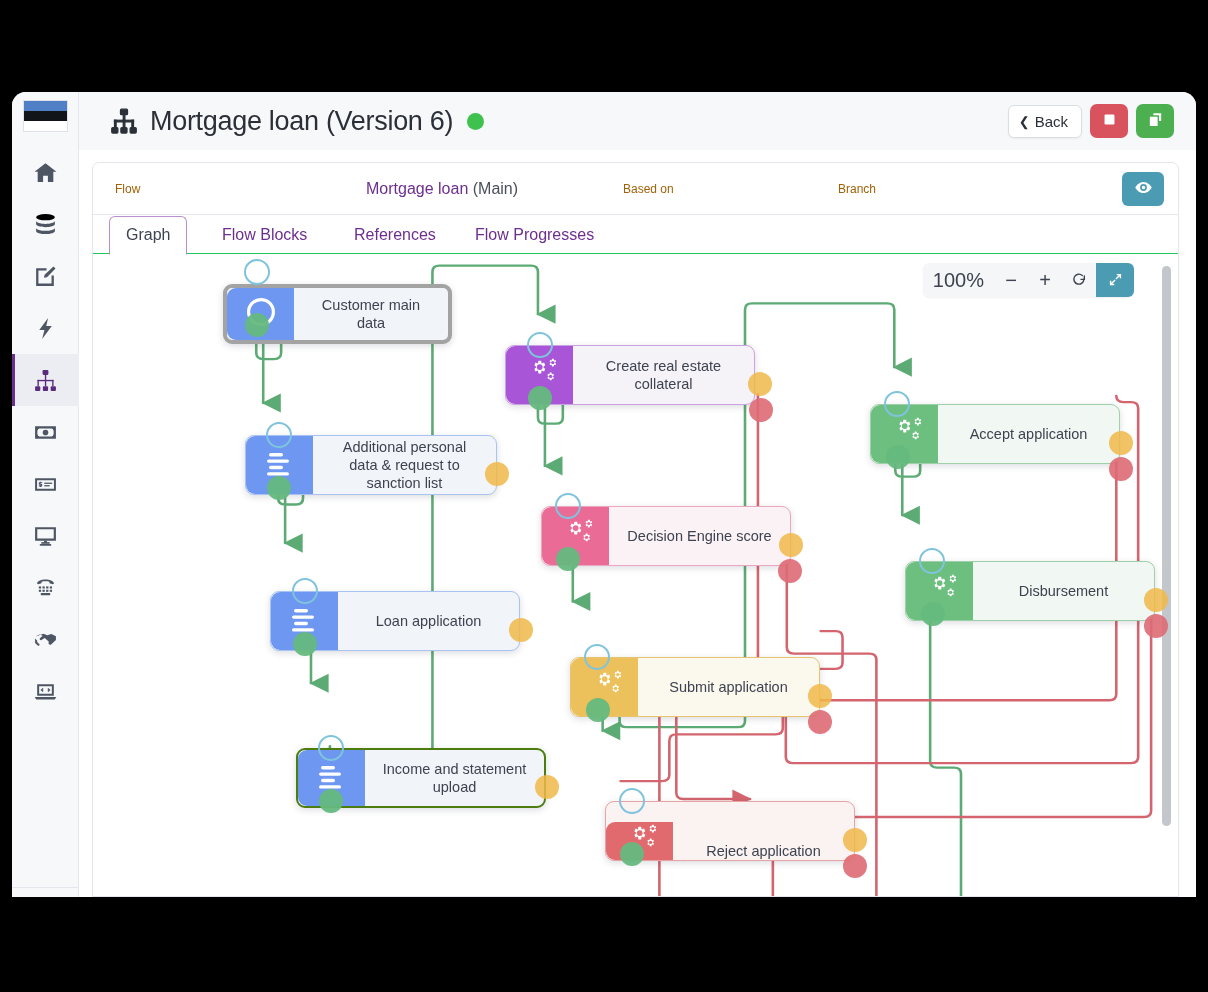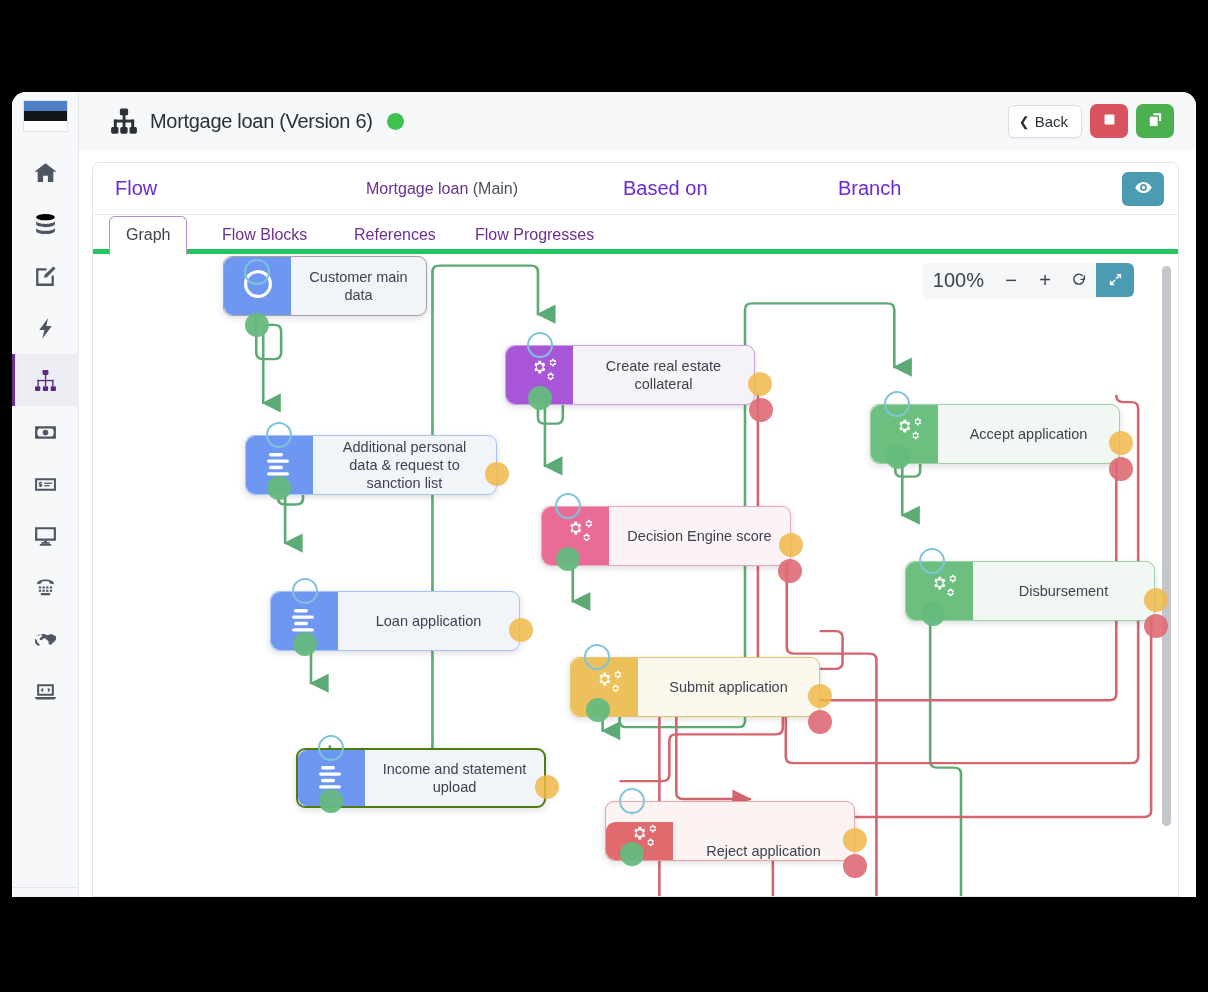--- a/index.html
+++ b/index.html
@@ -59,21 +59,21 @@
   #topbar {
     position: absolute; left: 67px; top: 0; right: 0; height: 58px;
     background: #f7f8fa;
     display: flex; align-items: center;
   }
   #title-icon { margin-left: 30px; width: 30px; height: 30px; }
   #title-icon svg { width:30px; height:30px; }
   #title-icon svg rect, #title-icon svg path { fill:#2b3038; stroke:#2b3038; }
   #page-title {
     margin-left: 11px;
-    font-size: 20px; color: #2b3038; font-weight: 400;
+    font-size: 27px; color: #2b3038; font-weight: 400;
     letter-spacing: -0.3px; white-space: nowrap;
   }
   #status-dot {
     margin-left: 14px; width: 17px; height: 17px; border-radius: 50%;
     background: #3fc14e;
   }
   #topbar-actions { margin-left:auto; margin-right: 22px; display:flex; align-items:center; gap: 8px; }
   #back-button {
     display:flex; align-items:center; gap:5px;
     background:#fff; border:1px solid #d9dde4; border-radius:6px;
@@ -93,37 +93,37 @@
     position: absolute; left: 80px; top: 70px; right: 17px; bottom: 0;
     background: #fff; border: 1px solid #e3e6ec;
     border-radius: 7px 7px 0 0;
     overflow: hidden;
   }
   #flow-row {
     position:absolute; left:0; top:0; right:0; height:52px;
     border-bottom: 1px solid #e6e8ee;
     display:flex; align-items:center;
   }
-  .flow-lbl { font-size:20px; color:#6d28d9; }
+  .flow-lbl { font-size:12px; color:#a16207; }
   .flow-val { font-size:16px; color:#6d2f8f;margin-left:38px; }
   .flow-val .muted { color:#4a4f59; }
   #flow-row .c1 { position:absolute; left:22px; }
   #flow-row .c2 { position:absolute; left:235px; }
   #flow-row .c3 { position:absolute; left:530px; }
   #flow-row .c4 { position:absolute; left:745px; }
   #eye-btn {
     position:absolute; right: 14px; top: 9px;
     width: 42px; height: 34px; border-radius:6px; background:#4b9cb3;
     display:flex; align-items:center; justify-content:center; cursor:pointer;
   }
   #eye-btn svg { width:19px; height:19px; fill:#fff; }
 
   #tabs-row {
     position:absolute; left:0; top:52px; right:0; height: 39px;
-    border-bottom: 5px solid #22c55e;
+    border-bottom: 1px solid #22c55e;
   }
   .tab {
     position:absolute; top:2px;
     font-size:16px; color:#6d2f8f; cursor:pointer;
     padding: 9px 16px 10px 16px;
     white-space: nowrap;
   }
   .tab.active {
     color:#3d4350;
     background:#fff;
@@ -450,21 +450,21 @@
           <path d="M727,468 L727,494 Q727,501 720,501 L703,501 Q696,501 696,508 L696,560 Q696,567 703,567 L1043,567 Q1050,567 1050,560 L1050,172 Q1050,165 1043,165 L1035,165 Q1028,165 1028,158" stroke="#d4656f"></path>
 
           <path d="M1028,218 L1028,490 Q1028,497 1021,497 L700,497 Q693,497 693,504 L693,528 Q693,535 686,535 L586,535 Q579,535 579,542 L579,580 Q579,587 572,587 L530,587" stroke="#d4656f"></path>
 
           <path d="M1063,375 L1063,620 Q1063,627 1056,627 L690,627 Q683,627 683,634 L683,715" stroke="#d4656f"></path>
 
           <path d="M731,420 L746,420 Q753,420 753,427 L753,455 Q753,462 746,462 L593,462 Q586,462 586,469 L586,600 Q586,607 593,607 L660,607" stroke="#d4656f" marker-end="url(#arl)"></path>
         </g>
       </svg>
 
-      <div class="node" style="left:130px; top:2px; width:204px; background:#f1f4f8; border:1px solid #a3a3a3;">
+      <div class="node" style="left:130px; top:30px; width:229px; background:#f1f4f8; border:4px solid #a3a3a3;">
         <div class="nhead" style="background:#6d97f0">
           <span>
             <svg viewBox="0 0 44 34">
                 <circle cx="22" cy="17" r="12.4" fill="none" stroke="#fff" stroke-width="3.2"></circle>
               </svg>
           </span>
         </div>
         <div class="nbody">Customer main data</div>
       </div>
 

